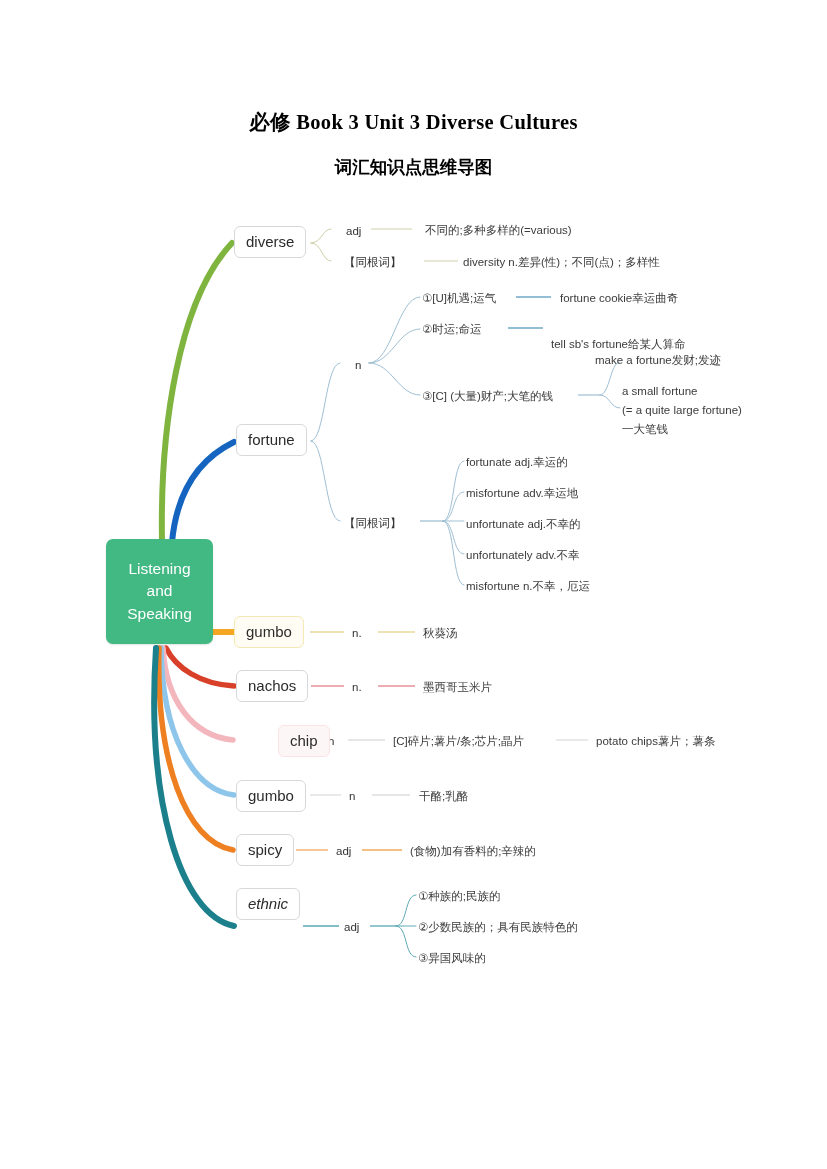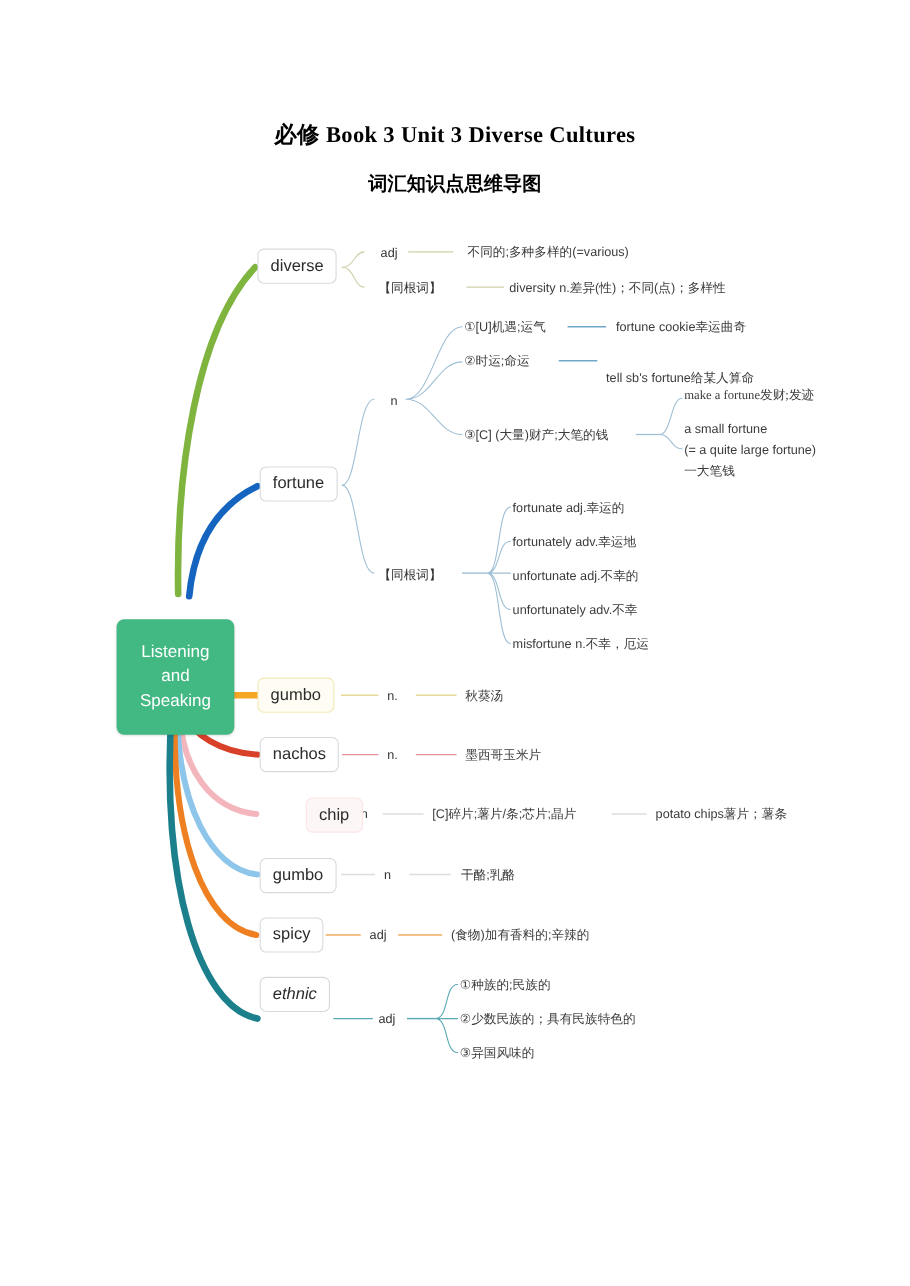--- a/index.html
+++ b/index.html
@@ -83,21 +83,20 @@
     box-shadow: 0 1px 2px rgba(0,0,0,0.12);
     display: flex;
     flex-direction: column;
     align-items: center;
     justify-content: center;
     color: #ffffff;
     font-size: 15.5px;
     line-height: 1.45;
     text-align: center;
     z-index: 4;
-    margin-top: 24px;
   }
   .central-node span { display: block; }
 
   
   .word-node {
     position: absolute;
     background: #ffffff;
     border: 1px solid #d6d9dc;
     border-radius: 6px;
     font-size: 15px;
@@ -209,28 +208,28 @@
     <div class="word-node" style="left:236px; top:424px;">fortune</div>
     <div class="lbl pos" style="left:355px; top:357px;">n</div>
 
     <div class="lbl" style="left:422px; top:290px;">①[U]机遇;运气</div>
     <div class="lbl" style="left:560px; top:290px;">fortune cookie幸运曲奇</div>
 
     <div class="lbl" style="left:422px; top:321px;">②时运;命运</div>
     <div class="lbl" style="left:551px; top:336px;">tell sb's fortune给某人算命</div>
 
     <div class="lbl" style="left:422px; top:388px;">③[C] (大量)财产;大笔的钱</div>
-    <div class="lbl" style="left:622px; top:352px;font-family:Liberation Serif, serif;">make a fortune发财;发迹</div>
+    <div class="lbl" style="left:595px; top:352px;">make a fortune发财;发迹</div>
     <div class="lbl" style="left:622px; top:383px;">a small fortune</div>
     <div class="lbl" style="left:622px; top:402px;">(= a quite large fortune)</div>
     <div class="lbl" style="left:622px; top:421px;">一大笔钱</div>
 
     <div class="lbl pos" style="left:344px; top:515px;">【同根词】</div>
     <div class="lbl" style="left:466px; top:454px;">fortunate adj.幸运的</div>
-    <div class="lbl" style="left:466px; top:485px;">fortunately adv.幸运地</div>
+    <div class="lbl" style="left:466px; top:485px;">misfortune adv.幸运地</div>
     <div class="lbl" style="left:466px; top:516px;">unfortunate adj.不幸的</div>
     <div class="lbl" style="left:466px; top:547px;">unfortunately adv.不幸</div>
     <div class="lbl" style="left:466px; top:578px;">misfortune n.不幸，厄运</div>
 
     <div class="word-node tint-yellow" style="left:234px; top:616px;">gumbo</div>
     <div class="lbl pos" style="left:352px; top:625px;">n.</div>
     <div class="lbl" style="left:423px; top:625px;">秋葵汤</div>
 
     <div class="word-node" style="left:236px; top:670px;">nachos</div>
     <div class="lbl pos" style="left:352px; top:679px;">n.</div>

